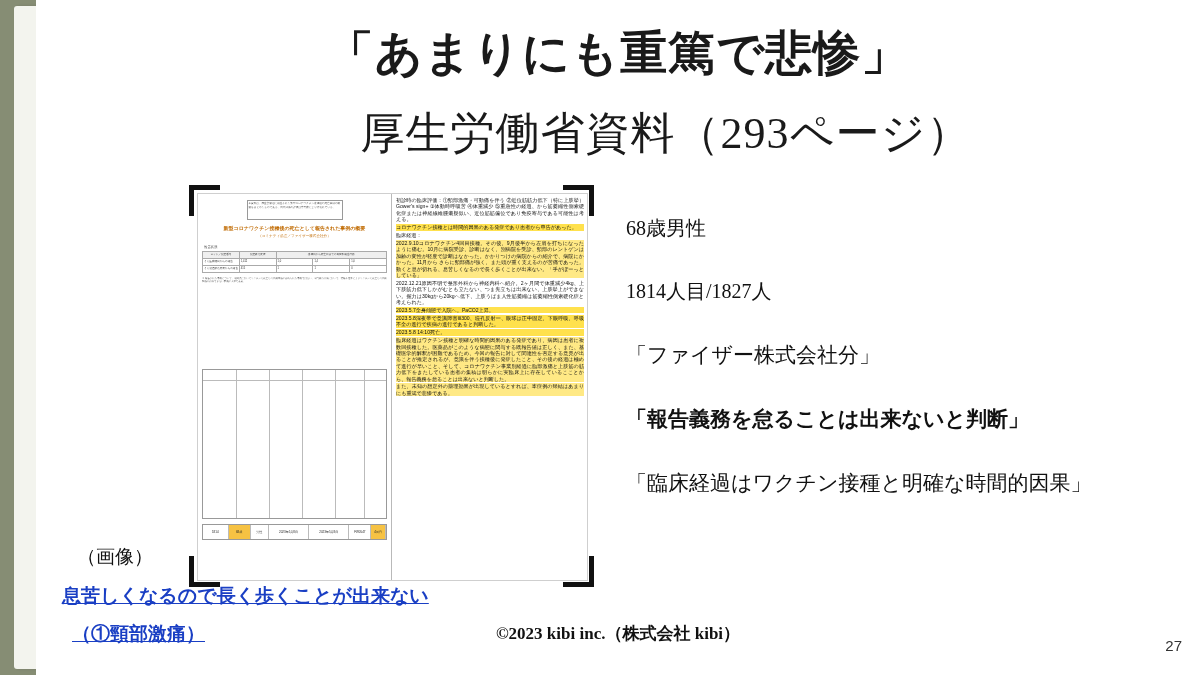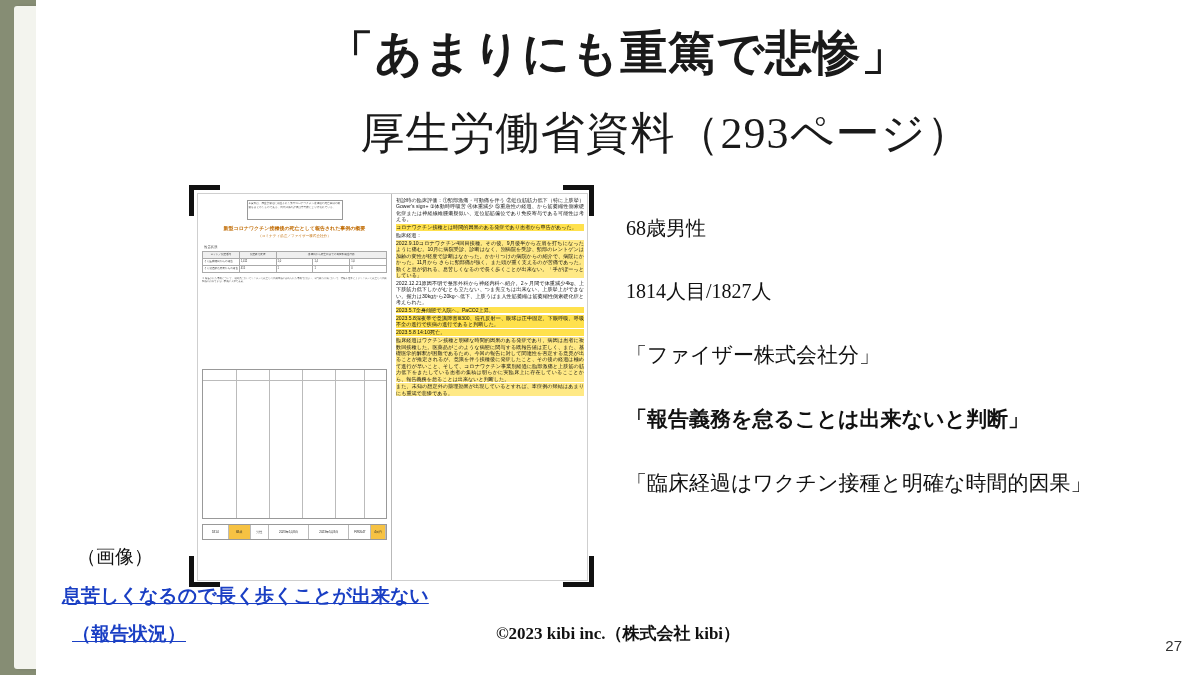--- a/index.html
+++ b/index.html
@@ -355,19 +355,19 @@
     <div class="notes">
       <div class="note">68歳男性</div>
       <div class="note">1814人目/1827人</div>
       <div class="note big">「ファイザー株式会社分」</div>
       <div class="note bold">「報告義務を怠ることは出来ないと判断」</div>
       <div class="note big">「臨床経過はワクチン接種と明確な時間的因果」</div>
     </div>
 
     <div class="caption">（画像）</div>
     <a class="link-1" href="#">息苦しくなるので長く歩くことが出来ない</a>
-    <a class="link-2" href="#">（報告状況）</a>
+    <a class="link-2" href="#">（①頸部激痛）</a>
 
     <div class="copyright">©2023 kibi inc.（株式会社 kibi）</div>
     <div class="page-number">27</div>
 
   </div>
 </div>
 
 </body></html>

